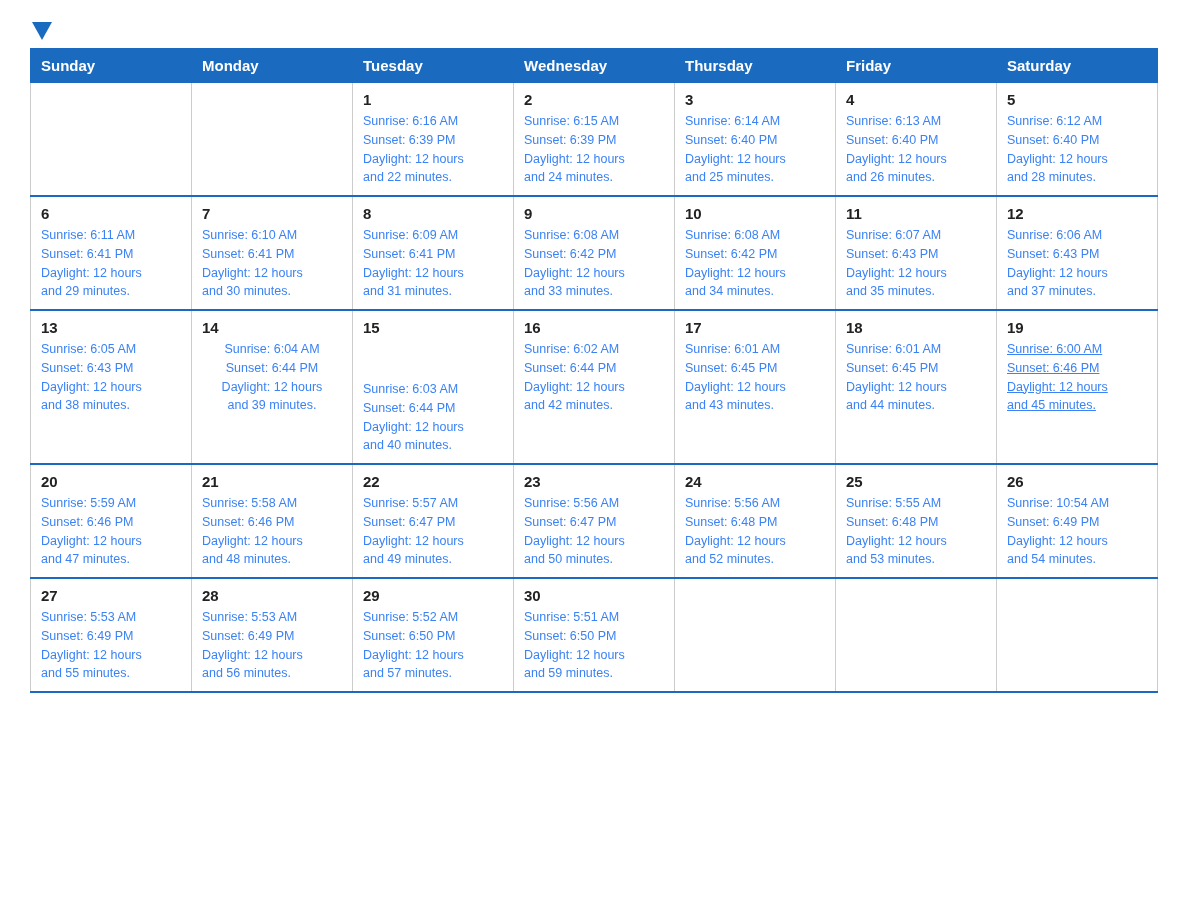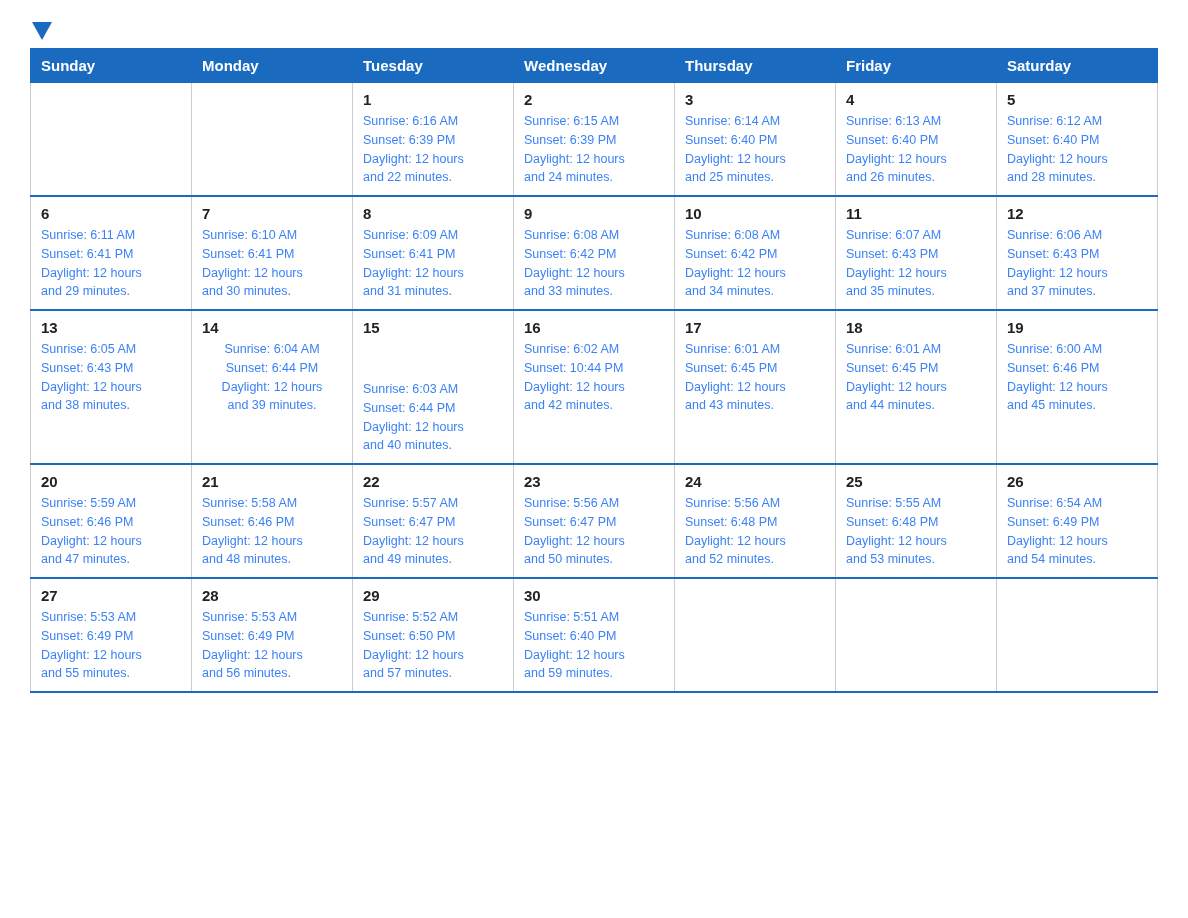--- a/index.html
+++ b/index.html
@@ -230,41 +230,41 @@
         <td>
           <span class="day-number">15</span>
           <div class="day-info" style="white-space: pre-line; margin-top: 44px;">Sunrise: 6:03 AM
 Sunset: 6:44 PM
 Daylight: 12 hours
 and 40 minutes.</div>
         </td>
         <td>
           <span class="day-number">16</span>
           <div class="day-info" style="white-space: pre-line;">Sunrise: 6:02 AM
-Sunset: 10:44 PM
+Sunset: 6:44 PM
 Daylight: 12 hours
 and 42 minutes.</div>
         </td>
         <td>
           <span class="day-number">17</span>
           <div class="day-info" style="white-space: pre-line;">Sunrise: 6:01 AM
 Sunset: 6:45 PM
 Daylight: 12 hours
 and 43 minutes.</div>
         </td>
         <td>
           <span class="day-number">18</span>
           <div class="day-info" style="white-space: pre-line;">Sunrise: 6:01 AM
 Sunset: 6:45 PM
 Daylight: 12 hours
 and 44 minutes.</div>
         </td>
         <td>
           <span class="day-number">19</span>
-          <div class="day-info" style="white-space: pre-line;">Sunrise: 6:00 AM
+          <div class="day-info" style="white-space: pre-line; text-decoration: underline;">Sunrise: 6:00 AM
 Sunset: 6:46 PM
 Daylight: 12 hours
 and 45 minutes.</div>
         </td>
       </tr>
       <tr>
         <td>
           <span class="day-number">20</span>
           <div class="day-info" style="white-space: pre-line;">Sunrise: 5:59 AM
 Sunset: 6:46 PM
@@ -301,21 +301,21 @@
         </td>
         <td>
           <span class="day-number">25</span>
           <div class="day-info" style="white-space: pre-line;">Sunrise: 5:55 AM
 Sunset: 6:48 PM
 Daylight: 12 hours
 and 53 minutes.</div>
         </td>
         <td>
           <span class="day-number">26</span>
-          <div class="day-info" style="white-space: pre-line;">Sunrise: 6:54 AM
+          <div class="day-info" style="white-space: pre-line;">Sunrise: 10:54 AM
 Sunset: 6:49 PM
 Daylight: 12 hours
 and 54 minutes.</div>
         </td>
       </tr>
       <tr>
         <td>
           <span class="day-number">27</span>
           <div class="day-info" style="white-space: pre-line;">Sunrise: 5:53 AM
 Sunset: 6:49 PM
@@ -332,21 +332,21 @@
         <td>
           <span class="day-number">29</span>
           <div class="day-info" style="white-space: pre-line;">Sunrise: 5:52 AM
 Sunset: 6:50 PM
 Daylight: 12 hours
 and 57 minutes.</div>
         </td>
         <td>
           <span class="day-number">30</span>
           <div class="day-info" style="white-space: pre-line;">Sunrise: 5:51 AM
-Sunset: 6:40 PM
+Sunset: 6:50 PM
 Daylight: 12 hours
 and 59 minutes.</div>
         </td>
         <td class="empty-cell"></td>
         <td class="empty-cell"></td>
         <td class="empty-cell"></td>
       </tr>
     </tbody>
 </table>
 

